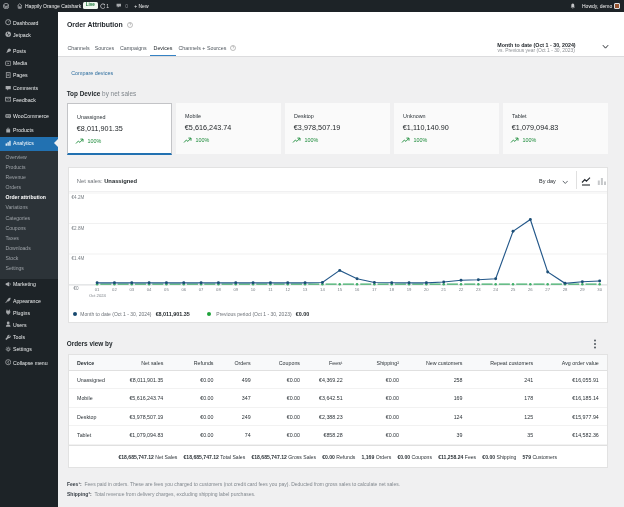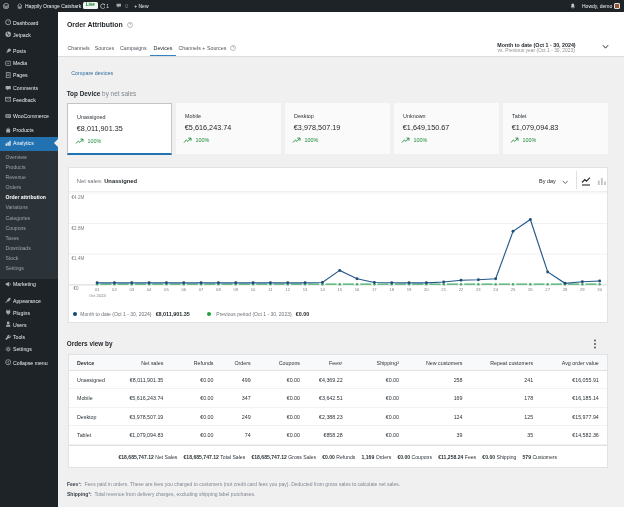--- a/index.html
+++ b/index.html
@@ -194,21 +194,21 @@
       <div class="abs" style="left: 285.1px; top: 102.7px; width: 105.2px; height: 51.3px; background: rgb(250, 250, 250);">
     <div class="abs" style="left:9px;top:10.3px;font-size:5.4px;color:#2c3338;line-height:6px;">Desktop</div>
     <div class="abs" style="left:8.7px;top:21px;font-size:7.2px;color:#202528;line-height:8.4px;letter-spacing:0.05px;">€3,978,507.19</div>
     <svg class="abs" style="left:6.8px;top:34.8px" width="9" height="7" viewBox="0 0 9 7">
           <path d="M1 5.5 L3.4 3 L4.9 4.4 L7.8 1.3 M5.4 1.1 H8 V3.7" fill="none" stroke="#1a8a38" stroke-width="0.9"></path>
         </svg>
     <div class="abs" style="left:19.5px;top:34.2px;font-size:5.4px;color:#1a8a38;line-height:6px;">100%</div>
       </div>
       <div class="abs" style="left: 394.1px; top: 102.7px; width: 105.2px; height: 51.3px; background: rgb(250, 250, 250);">
     <div class="abs" style="left:9px;top:10.3px;font-size:5.4px;color:#2c3338;line-height:6px;">Unknown</div>
-    <div class="abs" style="left:8.7px;top:21px;font-size:7.2px;color:#202528;line-height:8.4px;letter-spacing:0.05px;">€1,649,150.67</div>
+    <div class="abs" style="left:8.7px;top:21px;font-size:7.2px;color:#202528;line-height:8.4px;letter-spacing:0.05px;">€1,110,140.90</div>
     <svg class="abs" style="left:6.8px;top:34.8px" width="9" height="7" viewBox="0 0 9 7">
           <path d="M1 5.5 L3.4 3 L4.9 4.4 L7.8 1.3 M5.4 1.1 H8 V3.7" fill="none" stroke="#1a8a38" stroke-width="0.9"></path>
         </svg>
     <div class="abs" style="left:19.5px;top:34.2px;font-size:5.4px;color:#1a8a38;line-height:6px;">100%</div>
       </div>
       <div class="abs" style="left: 503.1px; top: 102.7px; width: 105.2px; height: 51.3px; background: rgb(250, 250, 250);">
     <div class="abs" style="left:9px;top:10.3px;font-size:5.4px;color:#2c3338;line-height:6px;">Tablet</div>
     <div class="abs" style="left:8.7px;top:21px;font-size:7.2px;color:#202528;line-height:8.4px;letter-spacing:0.05px;">€1,079,094.83</div>
     <svg class="abs" style="left:6.8px;top:34.8px" width="9" height="7" viewBox="0 0 9 7">
           <path d="M1 5.5 L3.4 3 L4.9 4.4 L7.8 1.3 M5.4 1.1 H8 V3.7" fill="none" stroke="#1a8a38" stroke-width="0.9"></path>

